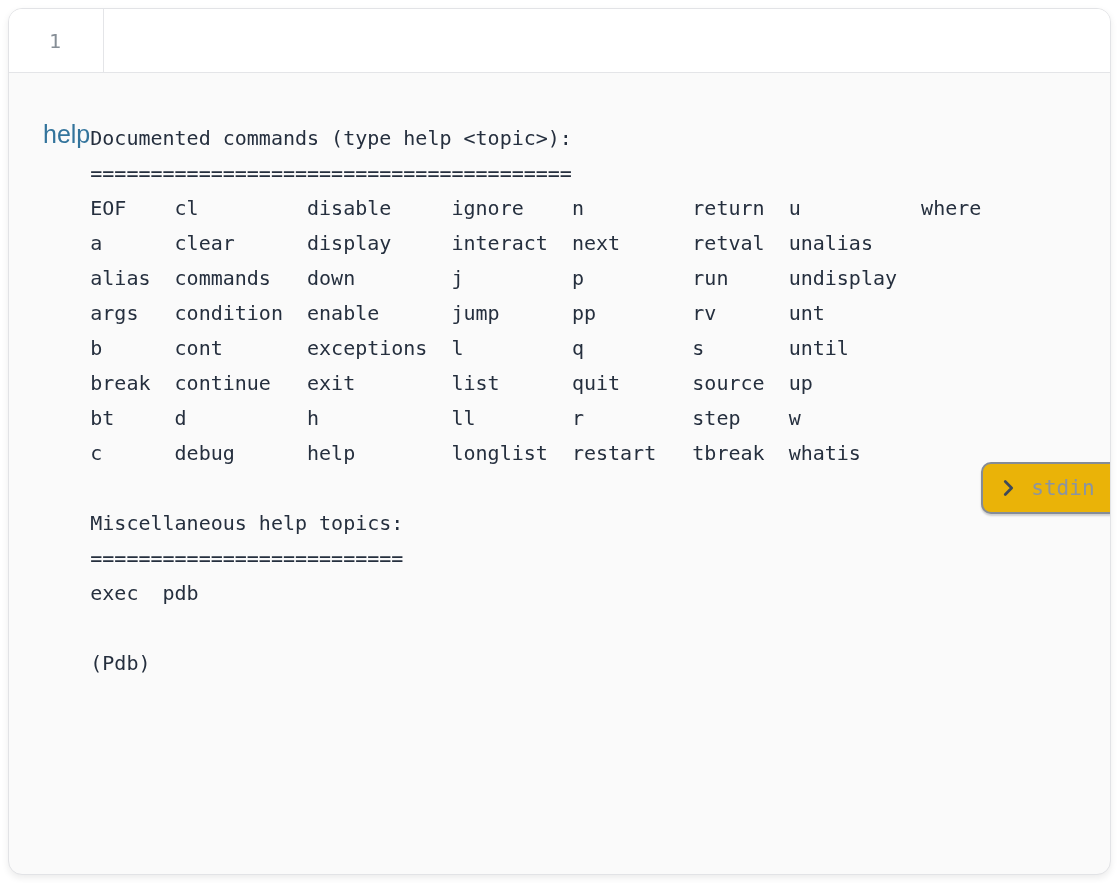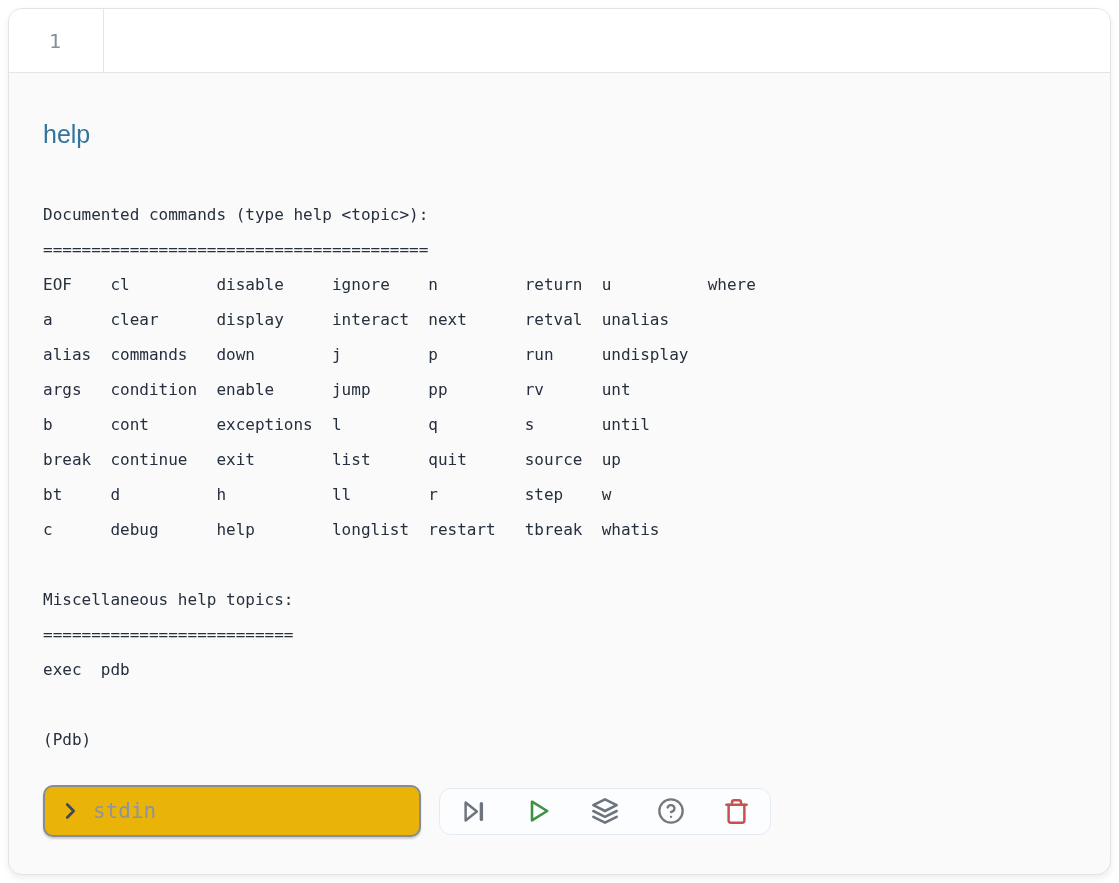--- a/index.html
+++ b/index.html
@@ -48,32 +48,32 @@
     font-size: 20px;
   }
   .tok-builtin { color: #2222cc; }
   .tok-punct   { color: #3c4350; }
 
   
   .console {
     flex: 1;
     padding: 0 34px;
     display: flex;
-    flex-direction: column;
+    flex-direction: row;
   }
   .echo-command {
     margin-top: 46px;
     font-size: 25px;
     line-height: 30px;
     color: #33749c;
   }
   .console-pre {
     margin-top: 48px;
     font-family: "DejaVu Sans Mono", monospace;
-    font-size: 16px;
+    font-size: 20px;
     line-height: 35px;
     color: #252f3e;
     white-space: pre;
   }
 
   
   .io-row {
     margin-top: 28px;
     display: flex;
     align-items: center;

